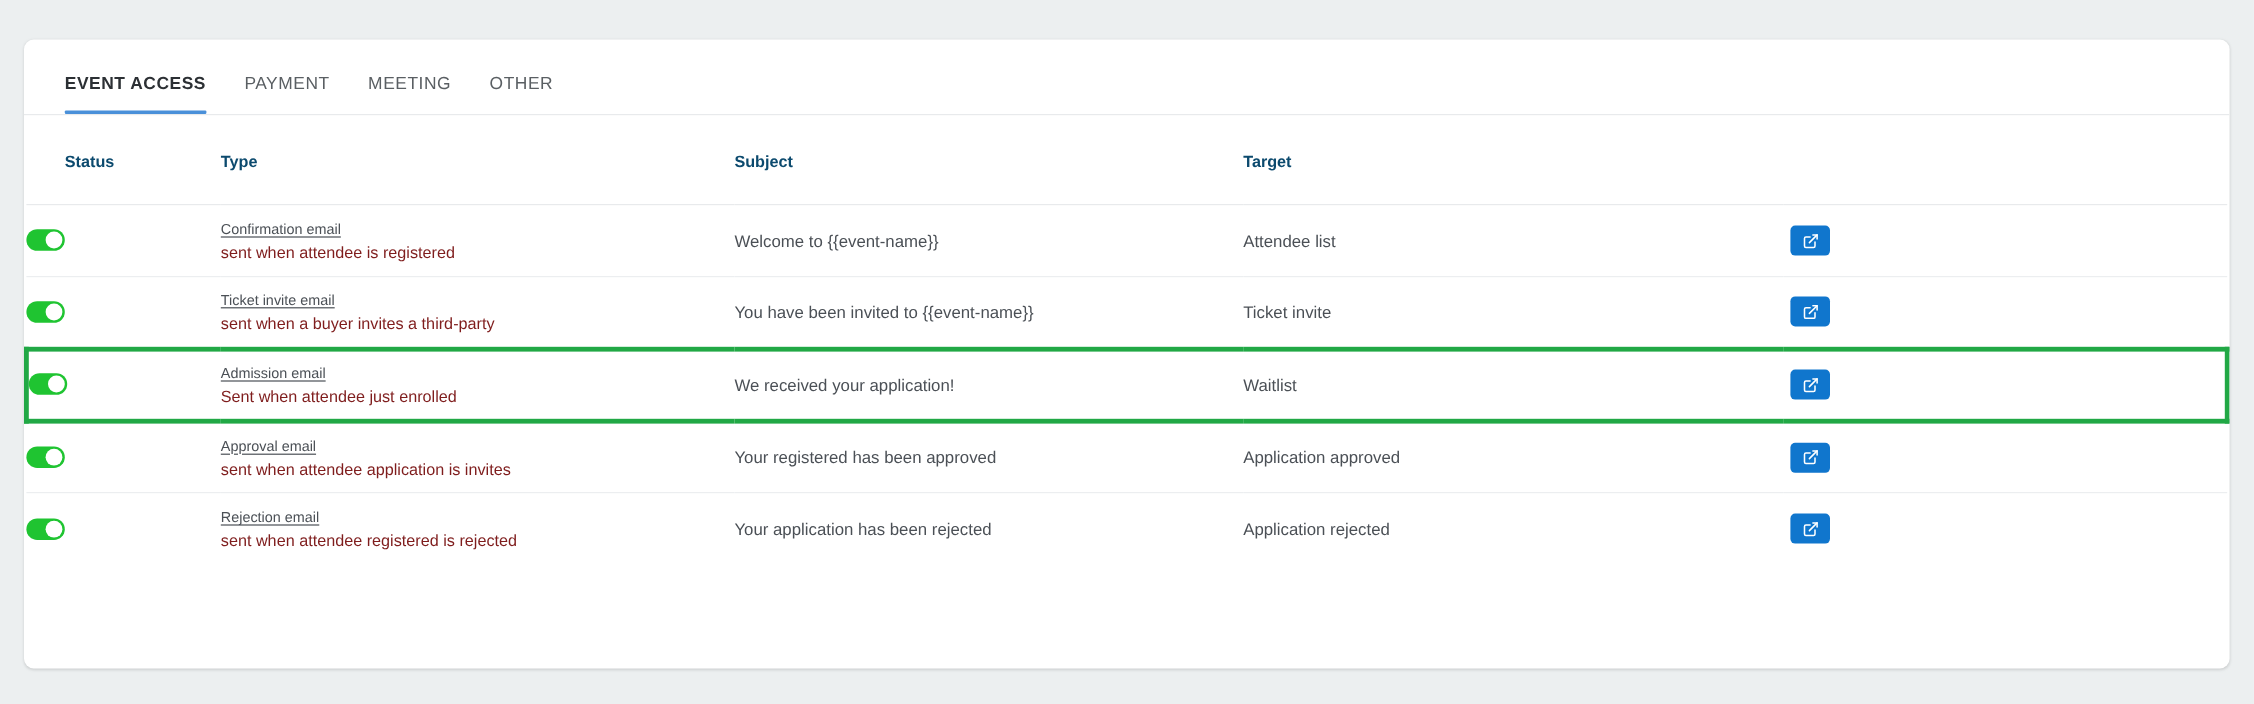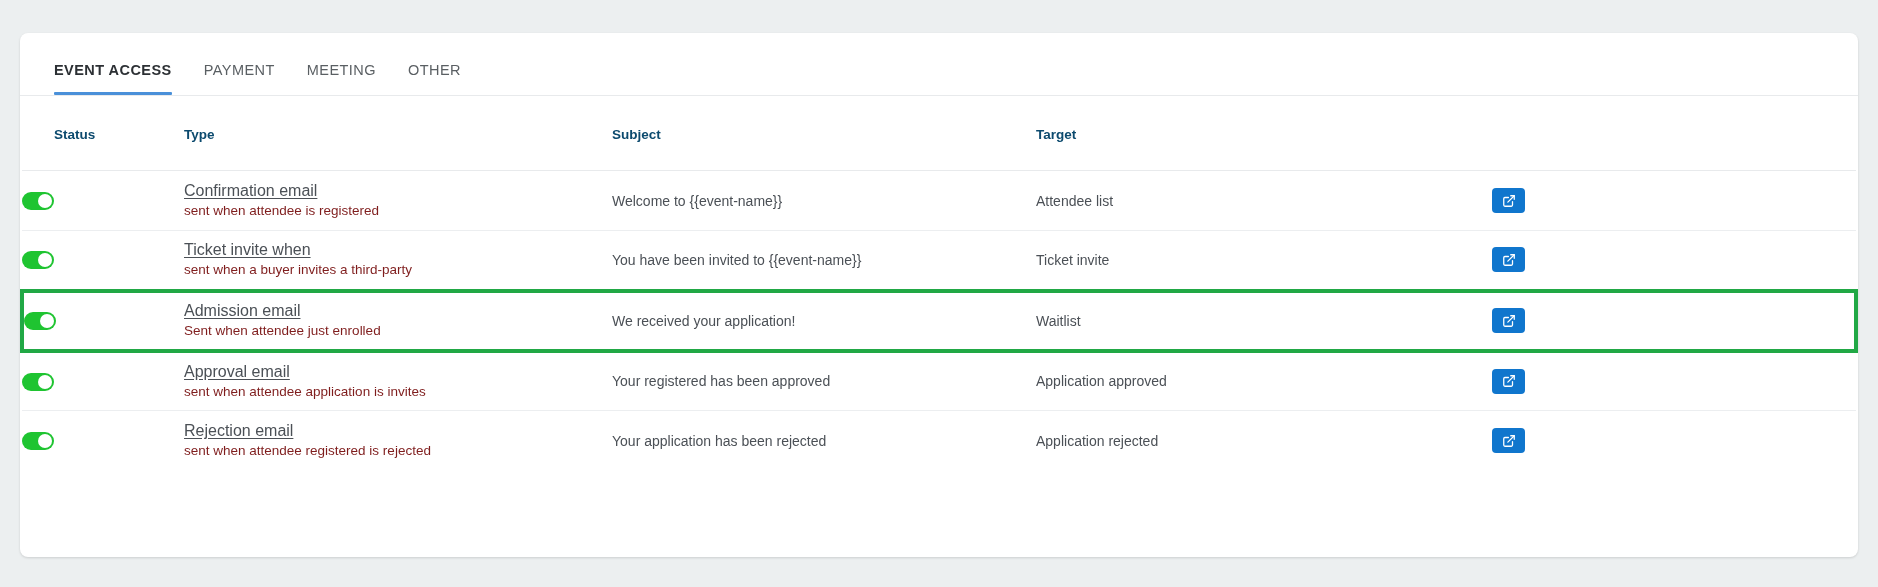--- a/index.html
+++ b/index.html
@@ -118,21 +118,21 @@
     left: 16px;
     width: 14px;
     height: 14px;
     border-radius: 50%;
     background: #ffffff;
   }
 
   
   .type-link {
     display: inline-block;
-    font-size: 16px;
+    font-size: 12px;
     color: #4b5056;
     text-decoration: underline;
     text-underline-offset: 2px;
     cursor: pointer;
     line-height: 17px;
   }
   .type-desc {
     font-size: 13.5px;
     color: #7f1d1d;
     line-height: 17px;
@@ -203,21 +203,21 @@
                   <svg width="14" height="14" viewBox="0 0 24 24" fill="none" stroke="#ffffff" stroke-width="2.2" stroke-linecap="round" stroke-linejoin="round">
                     <path d="M18 13v6a2 2 0 0 1-2 2H5a2 2 0 0 1-2-2V8a2 2 0 0 1 2-2h6"></path>
                     <polyline points="15 3 21 3 21 9"></polyline>
                     <line x1="10" y1="14" x2="21" y2="3"></line>
                   </svg>
                 </span>
               </button></td>
           </tr>
           <tr class="row">
             <td class="cell-pad-status"><button class="toggle"><span class="knob"></span></button></td>
-            <td><div class="type-link">Ticket invite when</div><div class="type-desc">sent when a buyer invites a third-party</div></td>
+            <td><div class="type-link">Ticket invite email</div><div class="type-desc">sent when a buyer invites a third-party</div></td>
             <td class="cellText">You have been invited to {{event-name}}</td>
             <td class="cellText">Ticket invite</td>
             <td class="action-cell"><button class="action-btn">
                 <span style="display: inline-flex;">
                   <svg width="14" height="14" viewBox="0 0 24 24" fill="none" stroke="#ffffff" stroke-width="2.2" stroke-linecap="round" stroke-linejoin="round">
                     <path d="M18 13v6a2 2 0 0 1-2 2H5a2 2 0 0 1-2-2V8a2 2 0 0 1 2-2h6"></path>
                     <polyline points="15 3 21 3 21 9"></polyline>
                     <line x1="10" y1="14" x2="21" y2="3"></line>
                   </svg>
                 </span>

